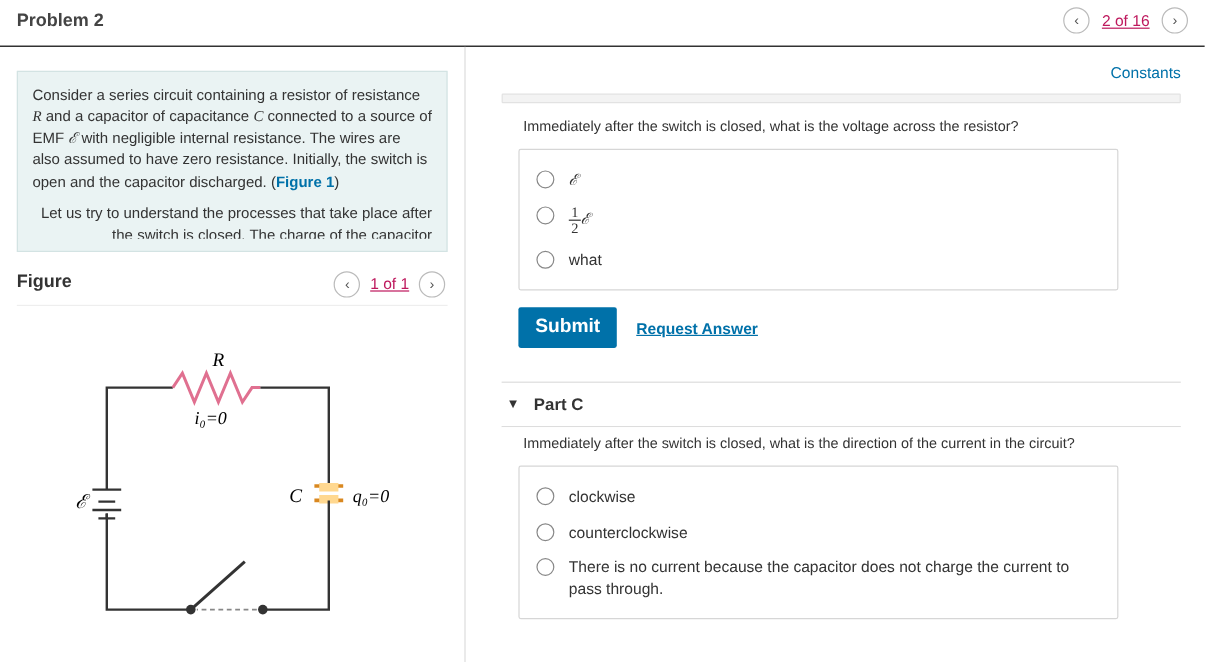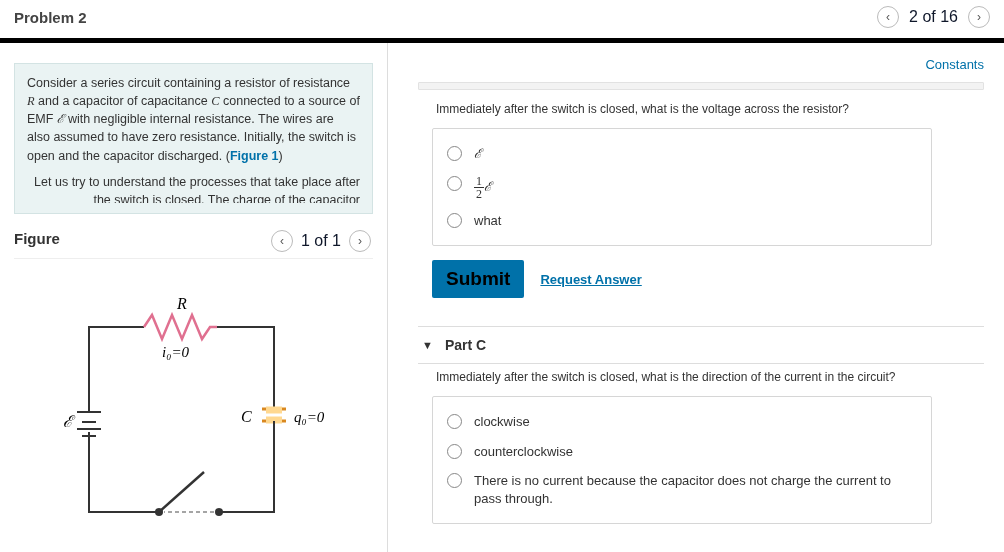--- a/index.html
+++ b/index.html
@@ -1,21 +1,21 @@
 <!DOCTYPE html>
 <html><head>
 <meta charset="utf-8">
 <style>
   * { box-sizing: border-box; margin: 0; padding: 0; }
   body { font-family: Arial, Helvetica, sans-serif; font-size: 13px; color: #333; background: #fff; width: 1004px; height: 552px; overflow: hidden; }
-  .header { display: flex; justify-content: space-between; align-items: center; padding: 6px 14px 10px 14px; border-bottom: 5px solid #000000; }
+  .header { display: flex; justify-content: space-between; align-items: center; padding: 6px 14px 10px 14px; border-bottom: 1px solid #000000; }
   .header-title { font-weight: bold; font-size: 15px; color: #444; }
   .header-nav { display: flex; align-items: center; gap: 10px; }
   .navbtn { width: 22px; height: 22px; border-radius: 50%; border: 1px solid #bbb; background: #fff; display: flex; align-items: center; justify-content: center; font-size: 12px; color: #555; cursor: pointer; }
-  .navtext { font-size: 16px; color: #0f172a; }
+  .navtext { font-size: 13px; color: #be185d; text-decoration: underline; }
   .main { display: flex; height: calc(100% - 38px); }
   .left { width: 388px; border-right: 1px solid #ddd; padding: 20px 14px 10px 14px; display: flex; flex-direction: column; gap: 10px; }
   .consider-box { background: #eaf3f3; border: 1px solid #d3e3e3; padding: 10px 12px; font-size: 12.5px; line-height: 1.45; color: #333; }
   .consider-box p { margin-bottom: 8px; }
   .italic { font-style: italic; font-family: "Times New Roman", serif; }
   .flink { color: #0071a9; cursor: pointer; font-weight: bold; }
   .fig-head { display: flex; justify-content: space-between; align-items: flex-start; padding: 6px 2px 6px 0; border-bottom: 1px solid #eee;}
   .fig-title { font-weight: bold; font-size: 15px; }
   .fig-nav { display: flex; align-items: center; gap: 8px; }
   .figure-canvas { display:flex; justify-content:center; padding-top:18px;}
@@ -23,21 +23,21 @@
   .constants { text-align: right; padding: 4px 0 10px 0; }
   .constants a { color: #0071a9; text-decoration: none; font-size: 13px; cursor:pointer;}
   .qsection { background: #fff; }
   .qbar { background: #f3f3f3; border: 1px solid #e2e2e2; height: 8px; margin-bottom: 6px; border-radius:1px;}
   .qtext { font-size: 12px; color: #333; padding: 6px 0 12px 18px; }
   .choices { border: 1px solid #d6d6d6; border-radius: 2px; padding: 10px 14px; margin: 0 0 14px 14px; width: 500px;}
   .choice { display: flex; align-items: flex-start; gap: 12px; padding: 6px 0; }
   .radio { width: 15px; height: 15px; border: 1px solid #888; border-radius: 50%; flex-shrink: 0; margin-top: 1px; cursor:pointer;}
   .choice-text { font-size: 13px; line-height: 1.35; }
   .submit-row { display: flex; gap: 16px; align-items: center; padding-left: 14px; margin-bottom: 28px;}
-  .submit-btn { background: #0071a9; color: #000000; border: none; padding: 8px 14px; font-size: 19px; font-weight: bold; cursor: pointer; border-radius: 2px;}
+  .submit-btn { background: #0071a9; color: #ffffff; border: none; padding: 8px 14px; font-size: 16px; font-weight: bold; cursor: pointer; border-radius: 2px;}
   .req-link { color: #0071a9; font-weight: bold; text-decoration: underline; font-size: 13px; cursor:pointer;}
   .part-head { display: flex; align-items: center; gap: 12px; border-top: 1px solid #ddd; border-bottom: 1px solid #ddd; padding: 10px 0 10px 4px; font-weight: bold; font-size: 14px; cursor:pointer;}
   .caret { font-size: 11px; color: #333;}
   .frac { display:inline-flex; flex-direction:column; align-items:center; font-family:"Times New Roman",serif; font-size:12px; line-height:1; vertical-align:middle;}
   .frac .num { border-bottom:1px solid #333; padding:0 2px;}
   .serif { font-family: "Times New Roman", serif; font-style: italic;}
 </style>
 </head>
 <body>
 

